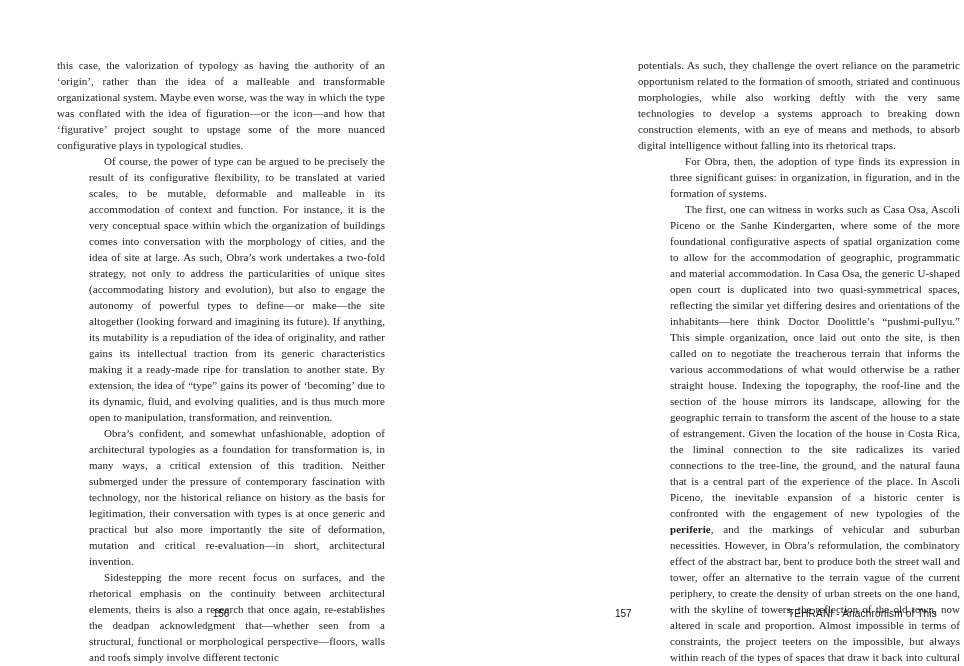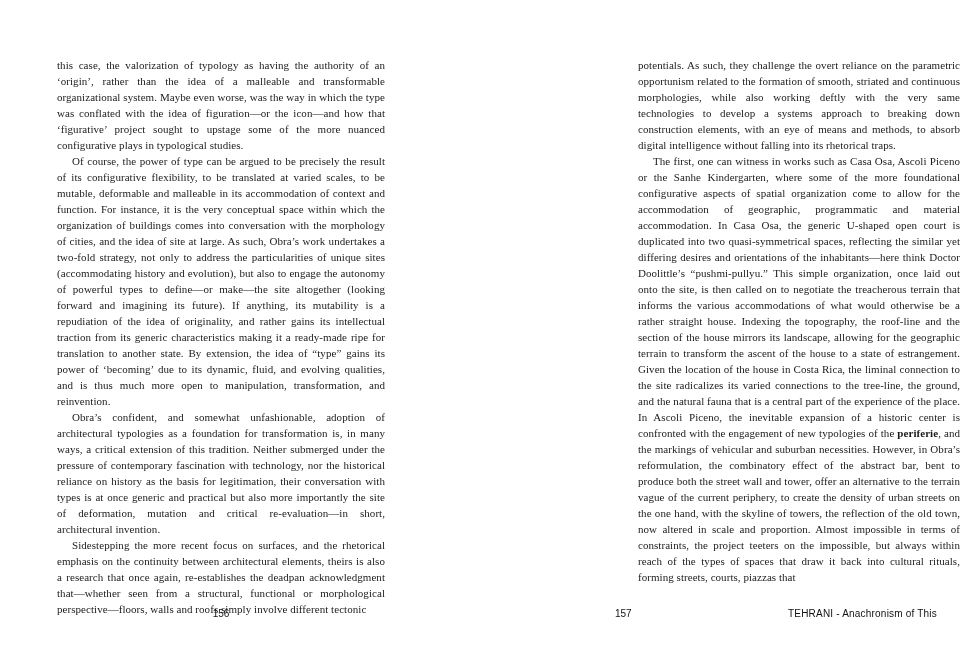--- a/index.html
+++ b/index.html
@@ -16,21 +16,21 @@
     top: 57px;
     font-size: 11px;
     line-height: 16px;
     color: #1b1b1b;
     text-align: justify;
     letter-spacing: 0.05px;
   }
   .text-column-left  { left: 57px;  width: 328px; }
   .text-column-right { left: 638px; width: 322px; }
   .text-column p { margin: 0; padding: 0; }
-  .text-column p.indent { text-indent: 15px; }
+  .text-column p.indent { text-indent: 15px; margin-left: 32px; }
   .seg-italic { font-weight: 600; }
   .footer {
     position: absolute;
     top: 608px;
     font-family: "Liberation Sans", sans-serif;
     font-size: 10px;
     color: #111111;
     height: 12px;
   }
   .footer-left  { left: 57px;  width: 328px; text-align: center; }
@@ -56,20 +56,21 @@
         <p class="indent"><span>Sidestepping the more recent focus on surfaces, and the rhetorical emphasis on the continuity between architectural elements, theirs is also a research that once again, re-establishes the deadpan acknowledgment that—whether seen from a structural, functional or morphological perspective—floors, walls and roofs simply involve different tectonic</span></p>
       </div>
     <div class="footer footer-left">
       <span class="page-num">156</span>
     </div>
   </div>
 
   <div class="page-right">
     <div class="text-column text-column-right">
         <p><span>potentials. As such, they challenge the overt reliance on the parametric opportunism related to the formation of smooth, striated and continuous morphologies, while also working deftly with the very same technologies to develop a systems approach to breaking down construction elements, with an eye of means and methods, to absorb digital intelligence without falling into its rhetorical traps.</span></p>
+        <p class="indent"><span>For Obra, then, the adoption of type finds its expression in three significant guises: in organization, in figuration, and in the formation of systems.</span></p>
         <p class="indent"><span>The first, one can witness in works such as Casa Osa, Ascoli Piceno or the Sanhe Kindergarten, where some of the more foundational configurative aspects of spatial organization come to allow for the accommodation of geographic, programmatic and material accommodation. In Casa Osa, the generic U-shaped open court is duplicated into two quasi-symmetrical spaces, reflecting the similar yet differing desires and orientations of the inhabitants—here think Doctor Doolittle’s “pushmi-pullyu.” This simple organization, once laid out onto the site, is then called on to negotiate the treacherous terrain that informs the various accommodations of what would otherwise be a rather straight house. Indexing the topography, the roof-line and the section of the house mirrors its landscape, allowing for the geographic terrain to transform the ascent of the house to a state of estrangement. Given the location of the house in Costa Rica, the liminal connection to the site radicalizes its varied connections to the tree-line, the ground, and the natural fauna that is a central part of the experience of the place. In Ascoli Piceno, the inevitable expansion of a historic center is confronted with the engagement of new typologies of the </span><span class="seg-italic">periferie</span><span>, and the markings of vehicular and suburban necessities. However, in Obra’s reformulation, the combinatory effect of the abstract bar, bent to produce both the street wall and tower, offer an alternative to the terrain vague of the current periphery, to create the density of urban streets on the one hand, with the skyline of towers, the reflection of the old town, now altered in scale and proportion. Almost impossible in terms of constraints, the project teeters on the impossible, but always within reach of the types of spaces that draw it back into cultural rituals, forming streets, courts, piazzas that</span></p>
       </div>
     <div class="footer footer-right">
       <span class="page-num">157</span>
       <span class="running-title">TEHRANI - Anachronism of This</span>
     </div>
   </div>
 
 </div>
 

